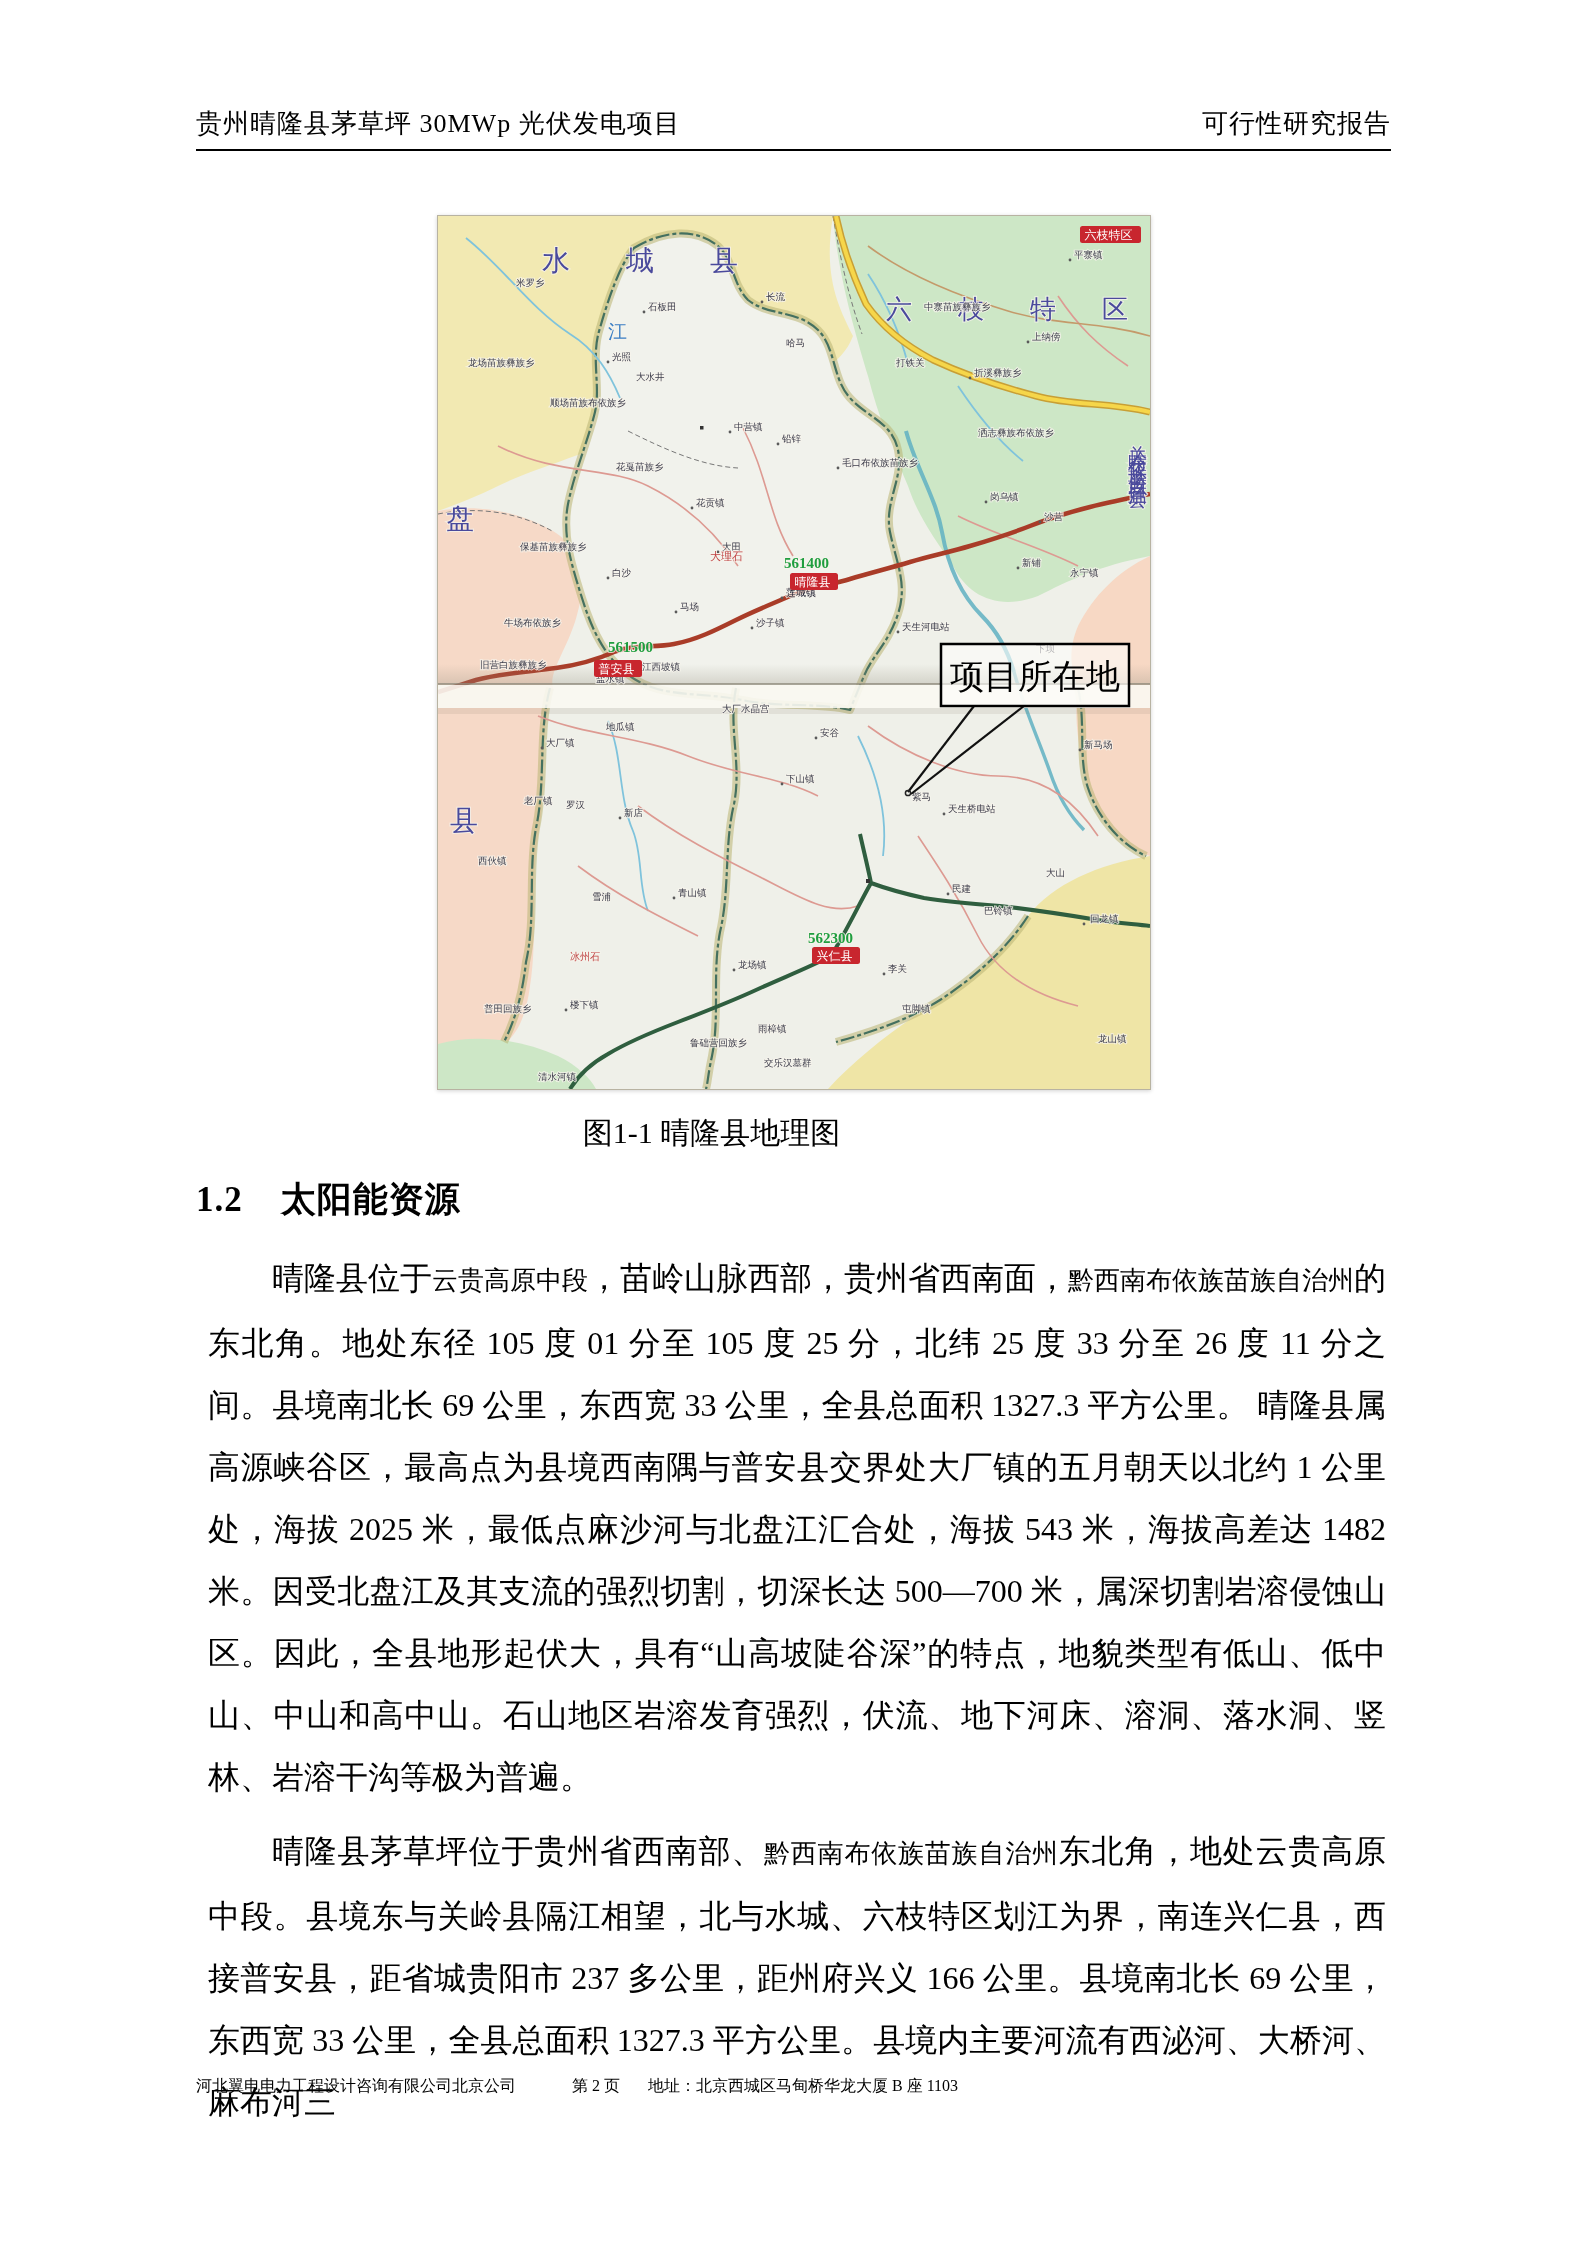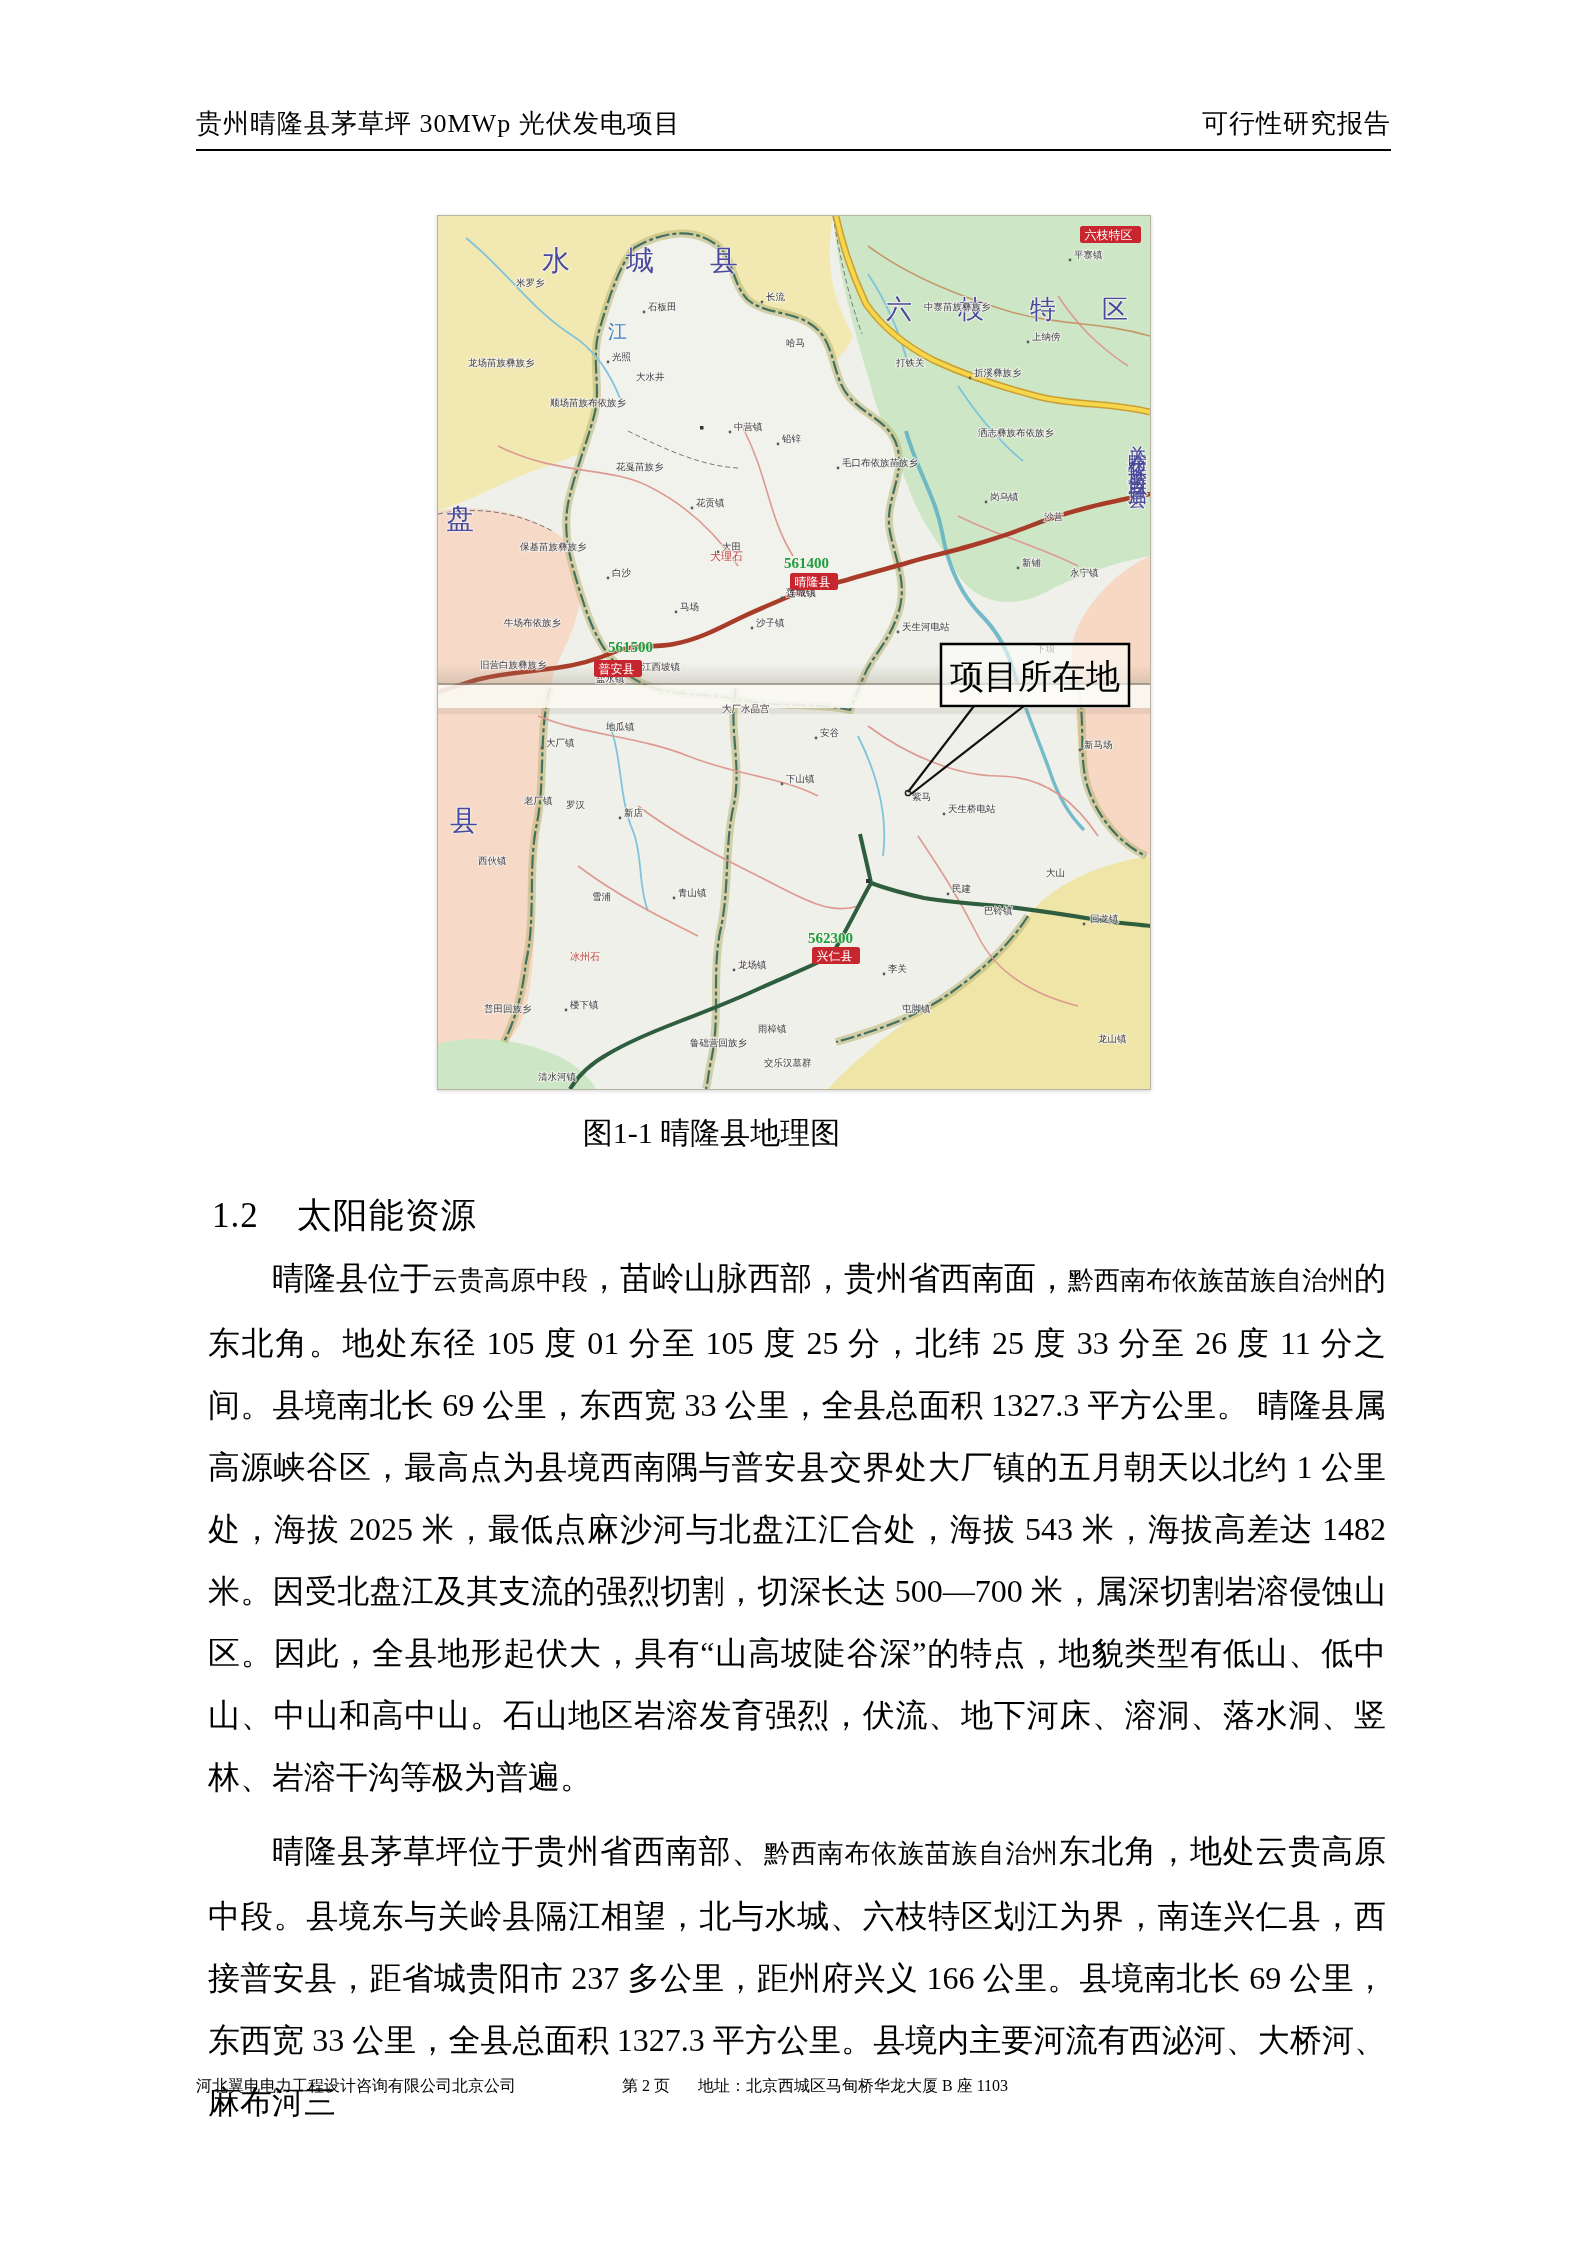--- a/index.html
+++ b/index.html
@@ -15,30 +15,30 @@
   .map-figure svg{display:block;width:712px;height:873px;}
   .maplbl{paint-order:stroke;stroke:rgba(246,244,236,.78);stroke-width:2px;
           font-family:"Liberation Serif","DejaVu Serif",serif;}
   .bh{fill:none;stroke:#b9b473;stroke-width:8;opacity:.55;stroke-linejoin:round;}
   .bl{fill:none;stroke:#44705f;stroke-width:2.2;stroke-linejoin:round;stroke-dasharray:14 3 4 3;}
   .pinkroad{fill:none;stroke:#dd9a92;stroke-width:1.6;}
   .river{fill:none;stroke:#7fc3dc;stroke-width:1.8;}
   .dash{fill:none;stroke:#777;stroke-width:1;stroke-dasharray:5 3;}
   
   .caption{position:absolute;left:0;top:1113px;width:1423px;text-align:center;font-size:30px;}
-  .section{position:absolute;left:196px;top:1176px;margin:16px;font-size:35px;font-weight:normal;letter-spacing:1px;}
+  .section{position:absolute;left:196px;top:1176px;margin:0;font-size:35px;font-weight:bold;letter-spacing:1px;}
   .section .num{margin-right:38px;}
   
   .body{position:absolute;left:196px;top:1235px;width:1202px;font-size:32px;line-height:62px;
         text-align:justify;}
   .body p{margin:12px;text-indent:2em;}
   .body .sm{font-size:26px;}
   
   .footer{position:absolute;left:196px;top:2076px;width:1195px;font-size:16px;display:flex;align-items:center;}
-  .footer .pageno{margin-left:106px;}
+  .footer .pageno{margin-left:56px;}
   .footer .addr{margin-left:28px;}
 </style>
 </head>
 <body>
 
 <div class="page">
 
   <div class="header">
     <span>贵州晴隆县茅草坪 30MWp 光伏发电项目</span>
     <span>可行性研究报告</span>

